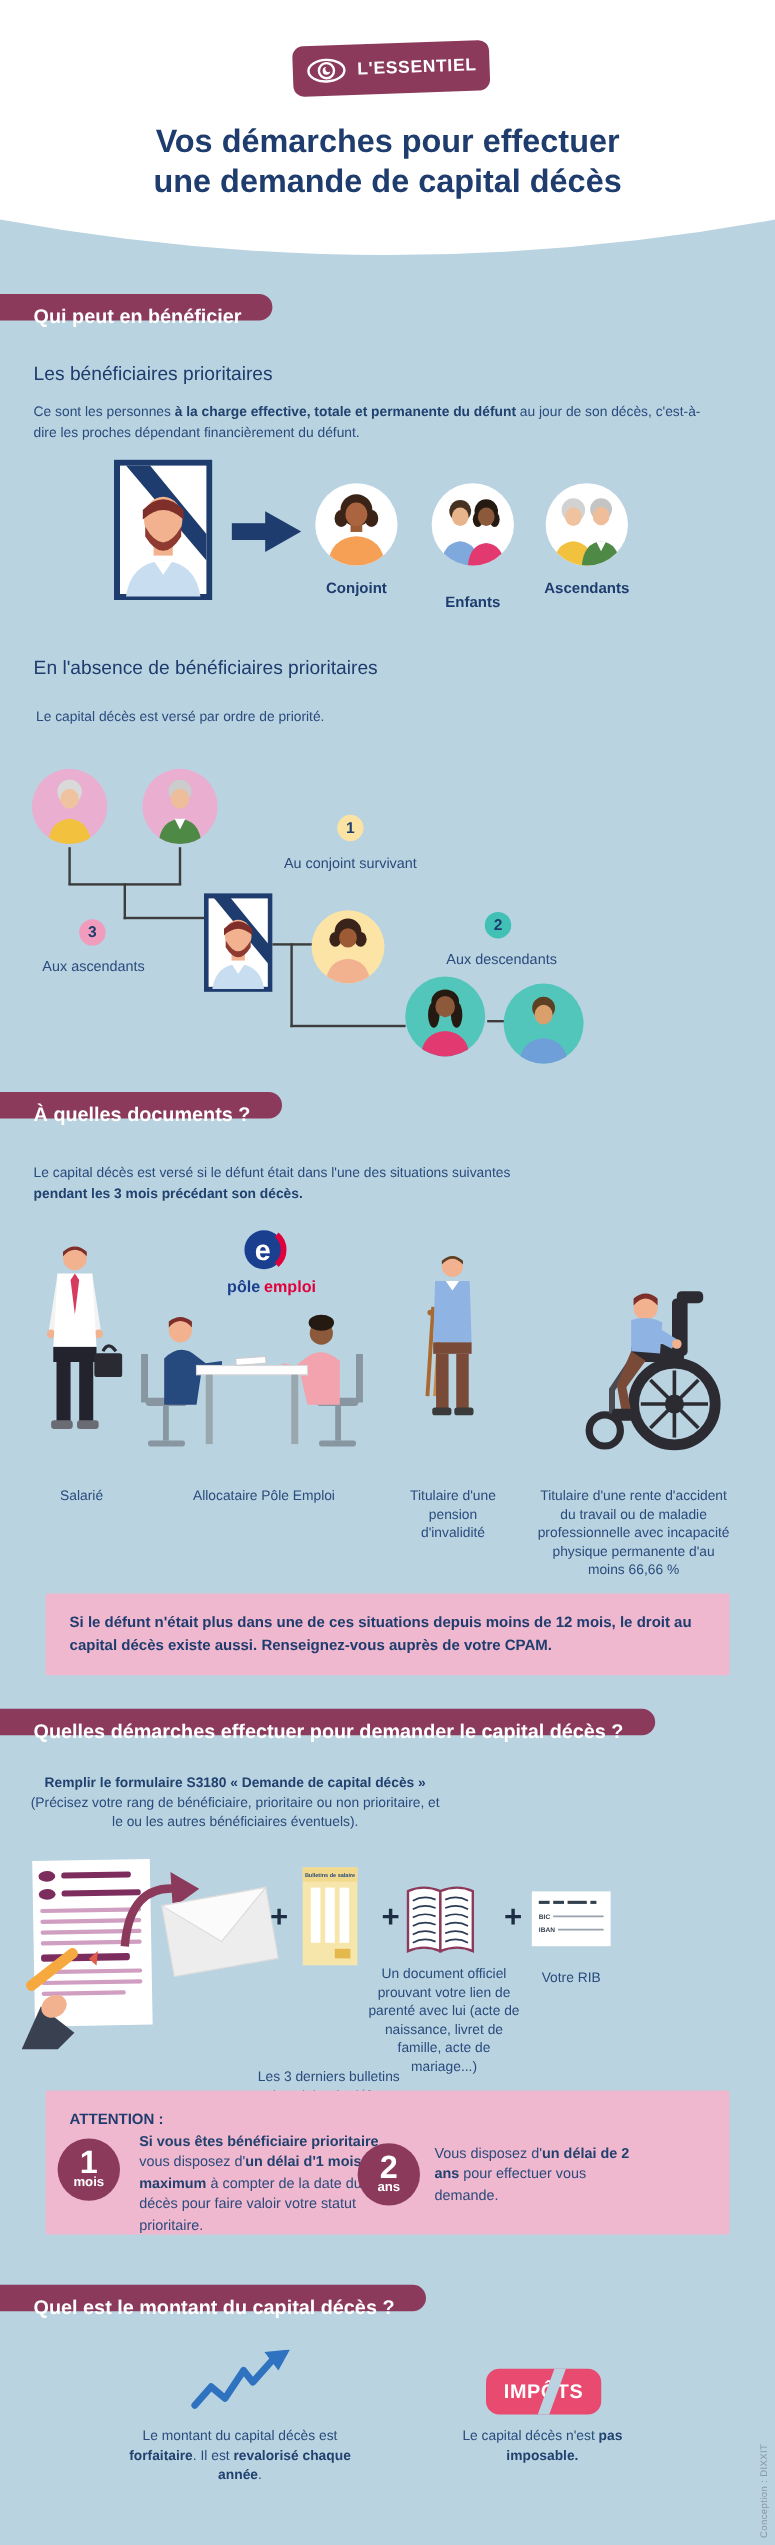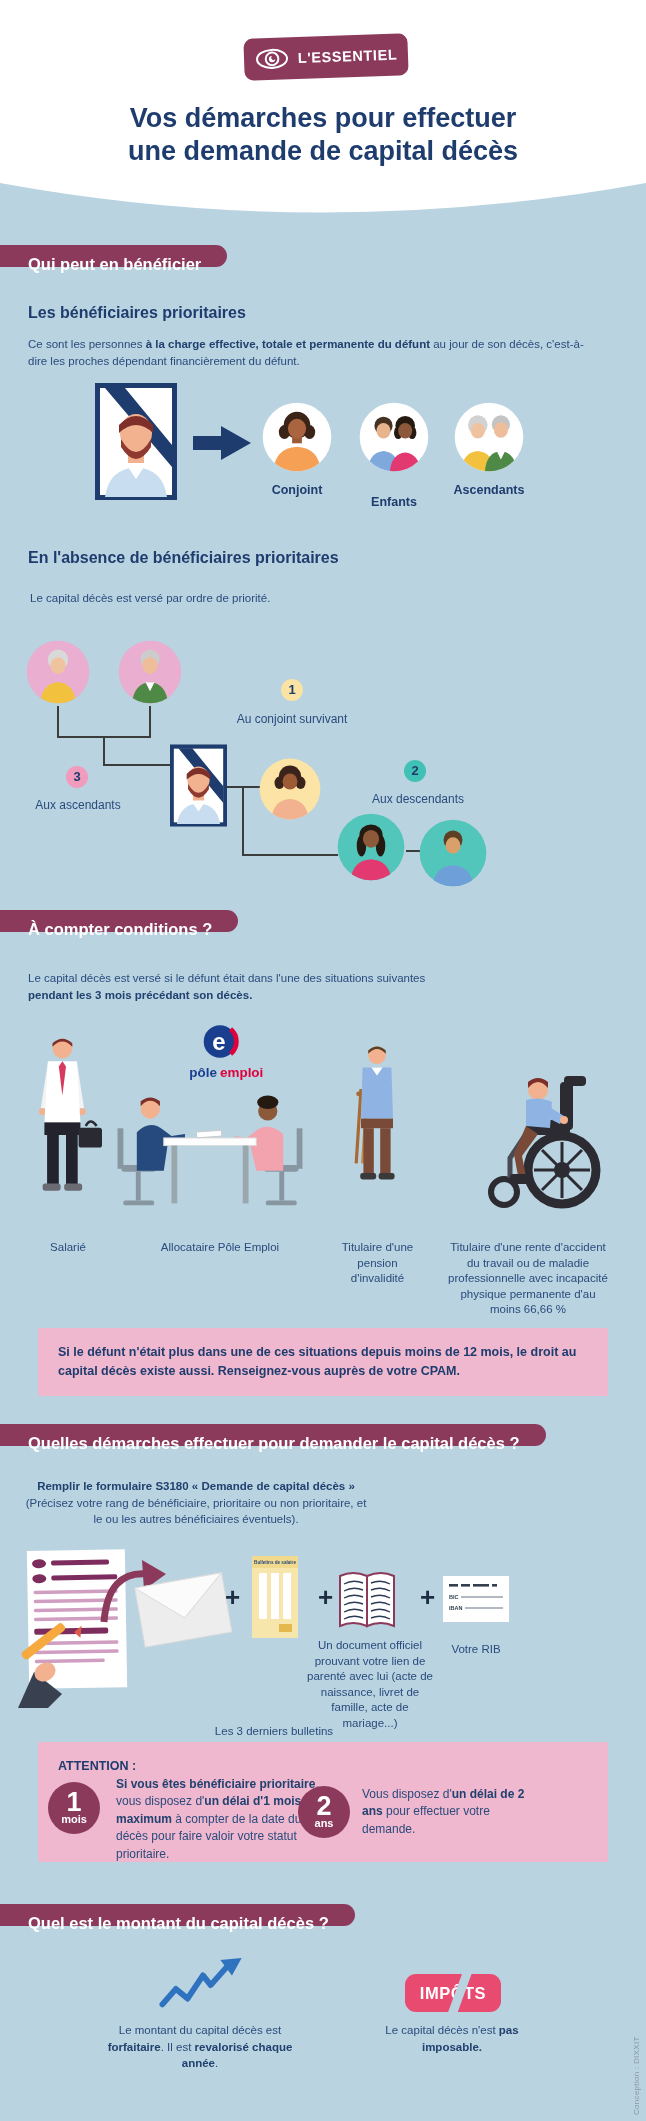--- a/index.html
+++ b/index.html
@@ -6,21 +6,21 @@
   .page{position:relative;width:646px;height:2121px;margin:0 auto;background:#b9d3e1;overflow:hidden;
         font-family:"Liberation Sans",sans-serif;}
   .abs{position:absolute;}
   .badge{position:absolute;left:244px;top:36px;width:164px;height:42px;background:#8c3a5c;border-radius:9px;
          transform:rotate(-2deg);display:flex;align-items:center;justify-content:center;gap:9px;}
   .badge-label{color:#fff;font-weight:bold;font-size:14.5px;letter-spacing:.6px;}
   .title{position:absolute;top:102px;left:0;width:646px;text-align:center;color:#1e3c6d;
          font-size:27px;font-weight:bold;line-height:1.24;}
   .sec{position:absolute;left:0;height:22px;background:#8c3a5c;color:#fff;font-weight:bold;font-size:16.5px;
        line-height:38px;border-radius:0 19px 19px 0;padding:0 26px 0 28px;white-space:nowrap;}
-  .h2{position:absolute;color:#1e3c6d;font-weight:bold;font-size:16px;}
+  .h2{position:absolute;color:#1e3c6d;font-weight:normal;font-size:16px;}
   .txt{color:#2a4b7c;font-size:11.5px;line-height:1.45;}
   .b{font-weight:bold;color:#21416f;}
   .av-label{position:absolute;color:#1e3c6d;font-weight:bold;font-size:12.5px;text-align:center;}
   .num-badge{position:absolute;width:22px;height:22px;border-radius:50%;color:#1e3c6d;font-weight:bold;
              font-size:13px;text-align:center;line-height:22px;}
   .tree-label{position:absolute;color:#2a4b7c;font-size:12px;text-align:center;}
   .tline{position:absolute;background:#3c3c3c;}
   .cond-label{position:absolute;color:#2a4b7c;font-size:11.5px;line-height:1.35;text-align:center;}
   .note{position:absolute;left:38px;width:570px;background:#efb8cf;border-radius:2px;
         padding:15px 20px;box-sizing:border-box;color:#1e3c6d;font-weight:bold;font-size:12.5px;line-height:1.5;}
@@ -221,21 +221,21 @@
         <circle cx="50" cy="50" r="49"></circle>
       </clipPath>
     <circle cx="50" cy="50" r="49" fill="#52c6ba"></circle>
     <g clip-path="url(#cp8)">
       <circle cx="50" cy="31" r="14" fill="#5d4023"></circle>
       <ellipse cx="50" cy="39" rx="11" ry="12" fill="#d9a06b"></ellipse>
       <path d="M20,100 Q22,70 50,68 Q78,70 80,100 Z" fill="#6f9fd8"></path>
     </g>
   </svg>
 
-  <div class="sec" style="top:910px;">À compter conditions ?</div>
+  <div class="sec" style="top:910px;">À quelles documents ?</div>
   <div class="abs txt" style="left:28px;top:970px;width:560px;">
     <div>Le capital décès est versé si le défunt était dans l'une des situations suivantes</div>
     <div class="b">pendant les 3 mois précédant son décès.</div>
   </div>
 
   <svg class="abs" style="left:30px;top:1028px;" width="72" height="178" viewBox="0 0 80 180">
     <path d="M12,80 L20,28 L26,34 L18,82 Z" fill="#f3f3f3"></path>
     <path d="M60,80 L52,28 L46,34 L54,82 Z" fill="#f3f3f3"></path>
     <circle cx="14" cy="84" r="4" fill="#f2b28f"></circle>
     <circle cx="58" cy="84" r="4" fill="#f2b28f"></circle>
@@ -421,21 +421,21 @@
   </div>
   <div class="att-circle" style="left:48px;top:1782px;">
     <div class="att-num">1</div>
     <div class="att-unit">mois</div>
   </div>
   <div class="abs txt" style="left:116px;top:1776px;width:212px;font-size:12px;"><span class="b">Si vous êtes bénéficiaire prioritaire</span><span>, vous disposez d'</span><span class="b">un délai d'1 mois maximum</span><span> à compter de la date du décès pour faire valoir votre statut prioritaire.</span></div>
   <div class="att-circle" style="left:298px;top:1786px;">
     <div class="att-num">2</div>
     <div class="att-unit">ans</div>
   </div>
-  <div class="abs txt" style="left:362px;top:1786px;width:170px;font-size:12px;"><span>Vous disposez d'</span><span class="b">un délai de 2 ans</span><span> pour effectuer votre demande.</span></div>
+  <div class="abs txt" style="left:362px;top:1786px;width:170px;font-size:12px;"><span>Vous disposez d'</span><span class="b">un délai de 2 ans</span><span> pour effectuer vous demande.</span></div>
 
   <div class="sec" style="top:1904px;">Quel est le montant du capital décès ?</div>
 
   <svg class="abs" style="left:158px;top:1958px;" width="88" height="58" viewBox="0 0 90 60">
     <polyline points="4,48 18,32 30,42 46,18 54,28 70,10" stroke="#2f72bf" stroke-width="6" fill="none" stroke-linecap="round" stroke-linejoin="round"></polyline>
     <polygon points="64,2 86,0 76,18" fill="#2f72bf"></polygon>
   </svg>
   <div class="abs txt center" style="left:105px;top:2022px;width:190px;"><span>Le montant du capital décès est </span><span class="b">forfaitaire</span><span>. Il est </span><span class="b">revalorisé chaque année</span><span>.</span></div>
 
   <div class="impots">

